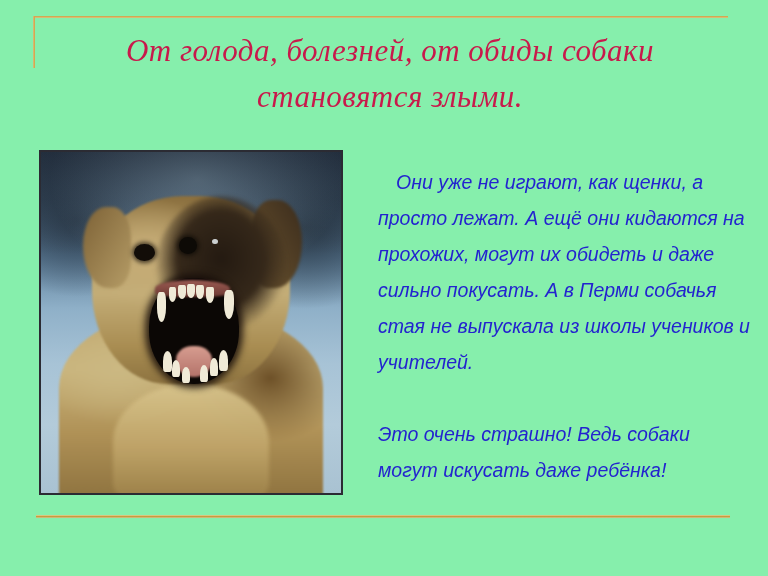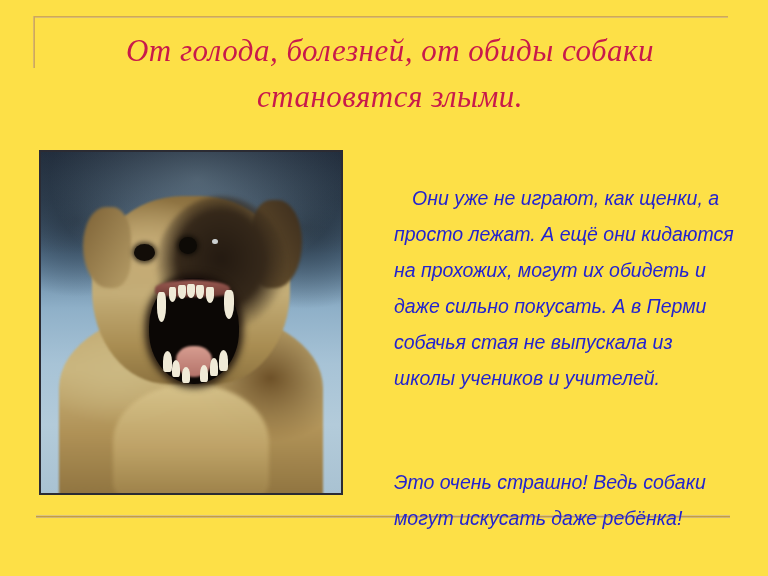--- a/index.html
+++ b/index.html
@@ -11,21 +11,21 @@
     width: 768px;
     height: 576px;
     background: #fffffd;
     font-family: "Liberation Sans", sans-serif;
     overflow: hidden;
   }
   .slide {
     position: relative;
     width: 768px;
     height: 576px;
-    background: #fde047;
+    background: #86efac;
   }
 
   
   .rule-top {
     position: absolute;
     left: 33px;
     top: 16px;
     width: 695px;
     height: 2px;
     background: linear-gradient(to bottom, #d9b15c 0%, #c9a14a 50%, #e8d79c 100%);
@@ -266,21 +266,21 @@
     width: 372px;
     color: #2323cf;
     font-family: "Liberation Sans", sans-serif;
     font-style: italic;
     font-size: 19.5px;
     font-weight: 500;
     line-height: 36px;
     white-space: pre-line;
   }
   .body-text p {
-    margin: 16px;
+    margin: 0;
     text-indent: 18px;
   }
   .body-text p.no-indent {
     text-indent: 0;
   }
 </style>
 </head>
 <body>
 
 <div class="slide">

